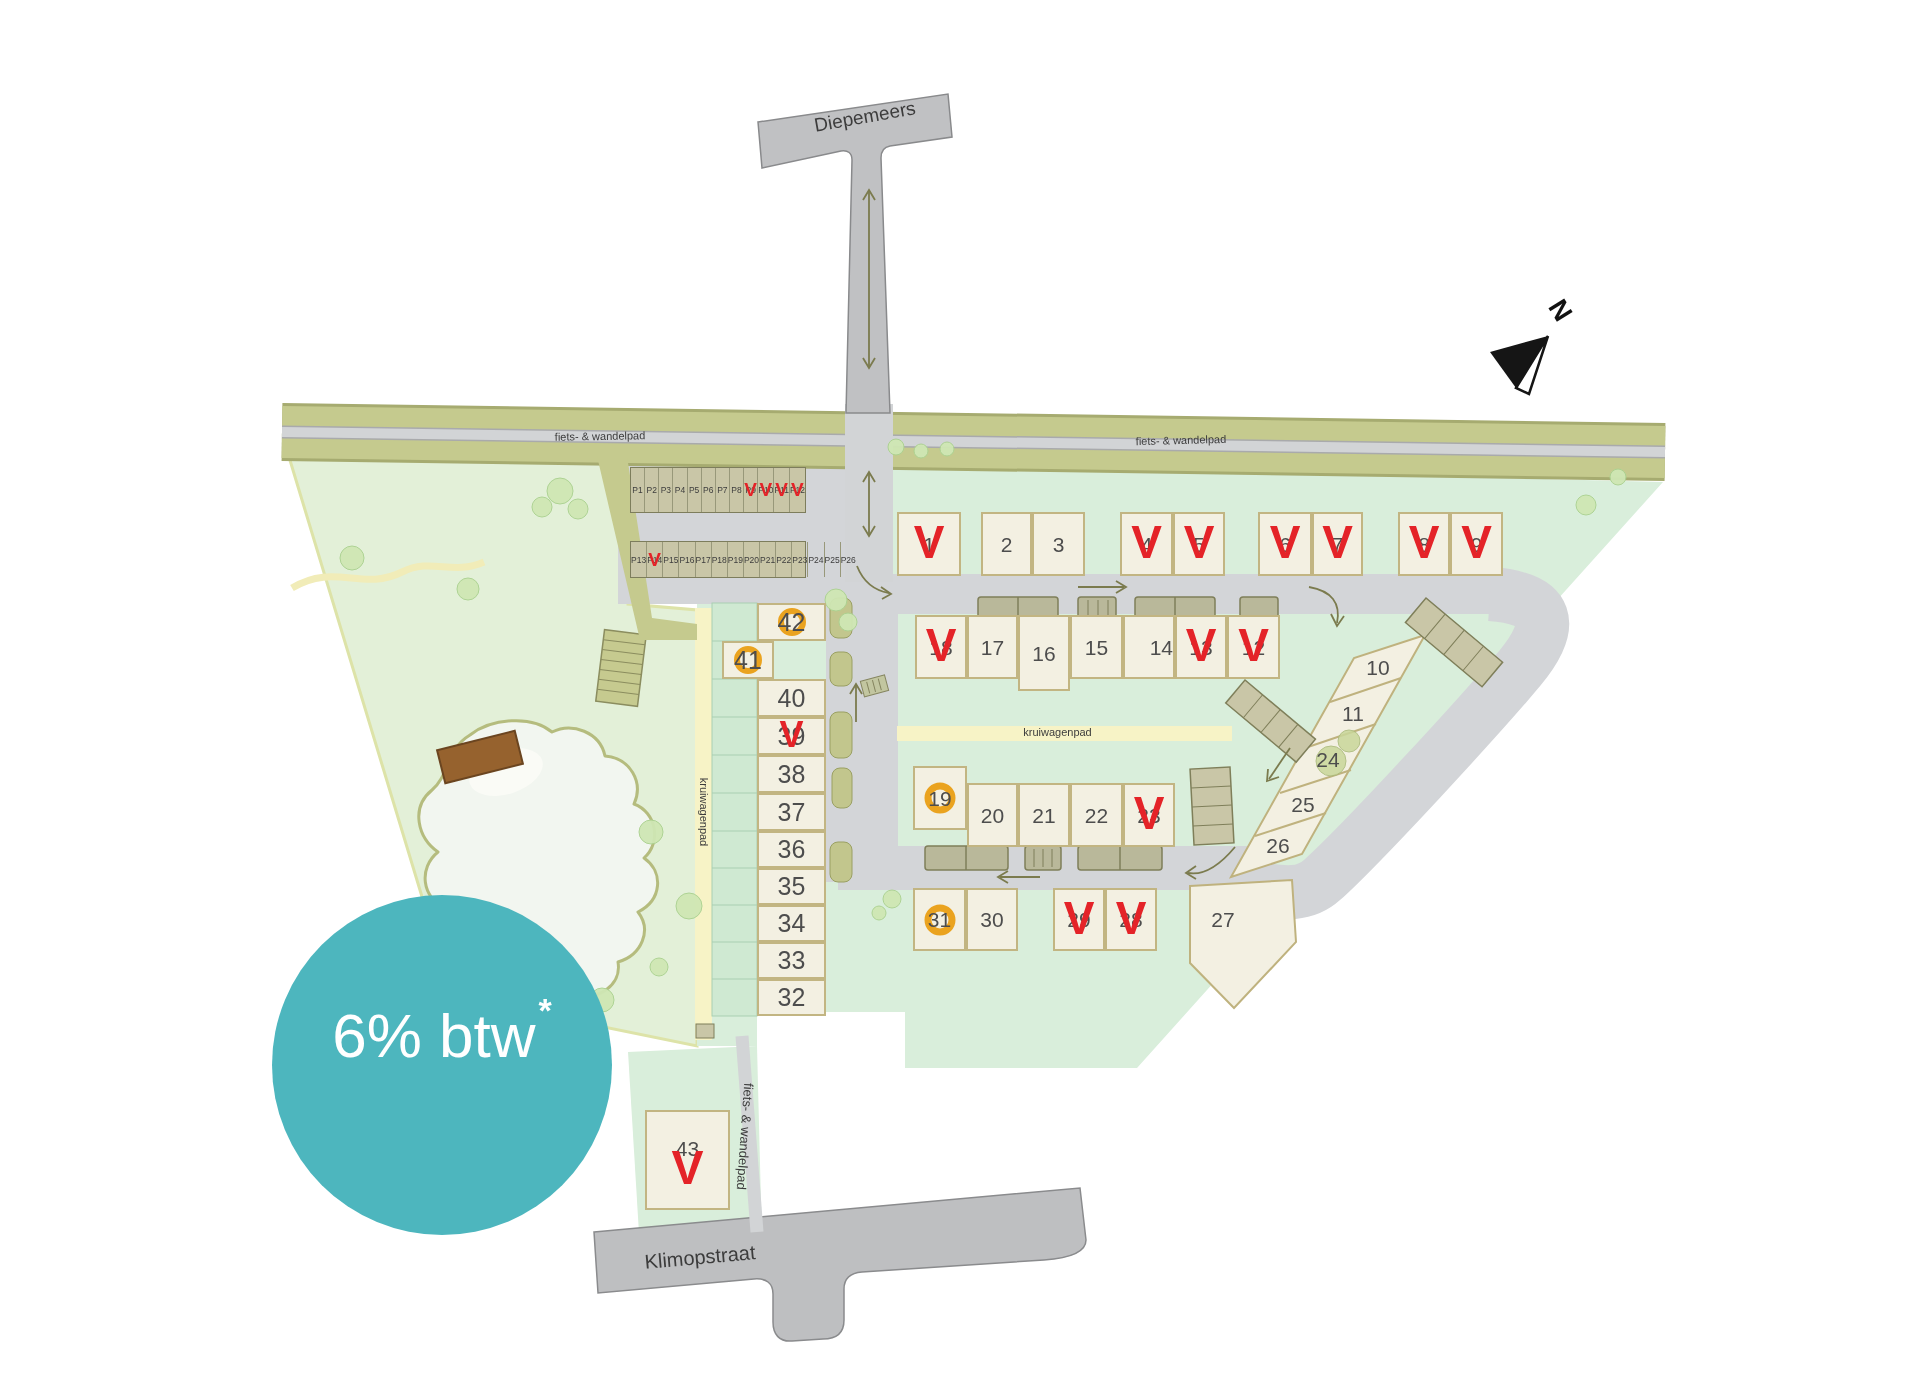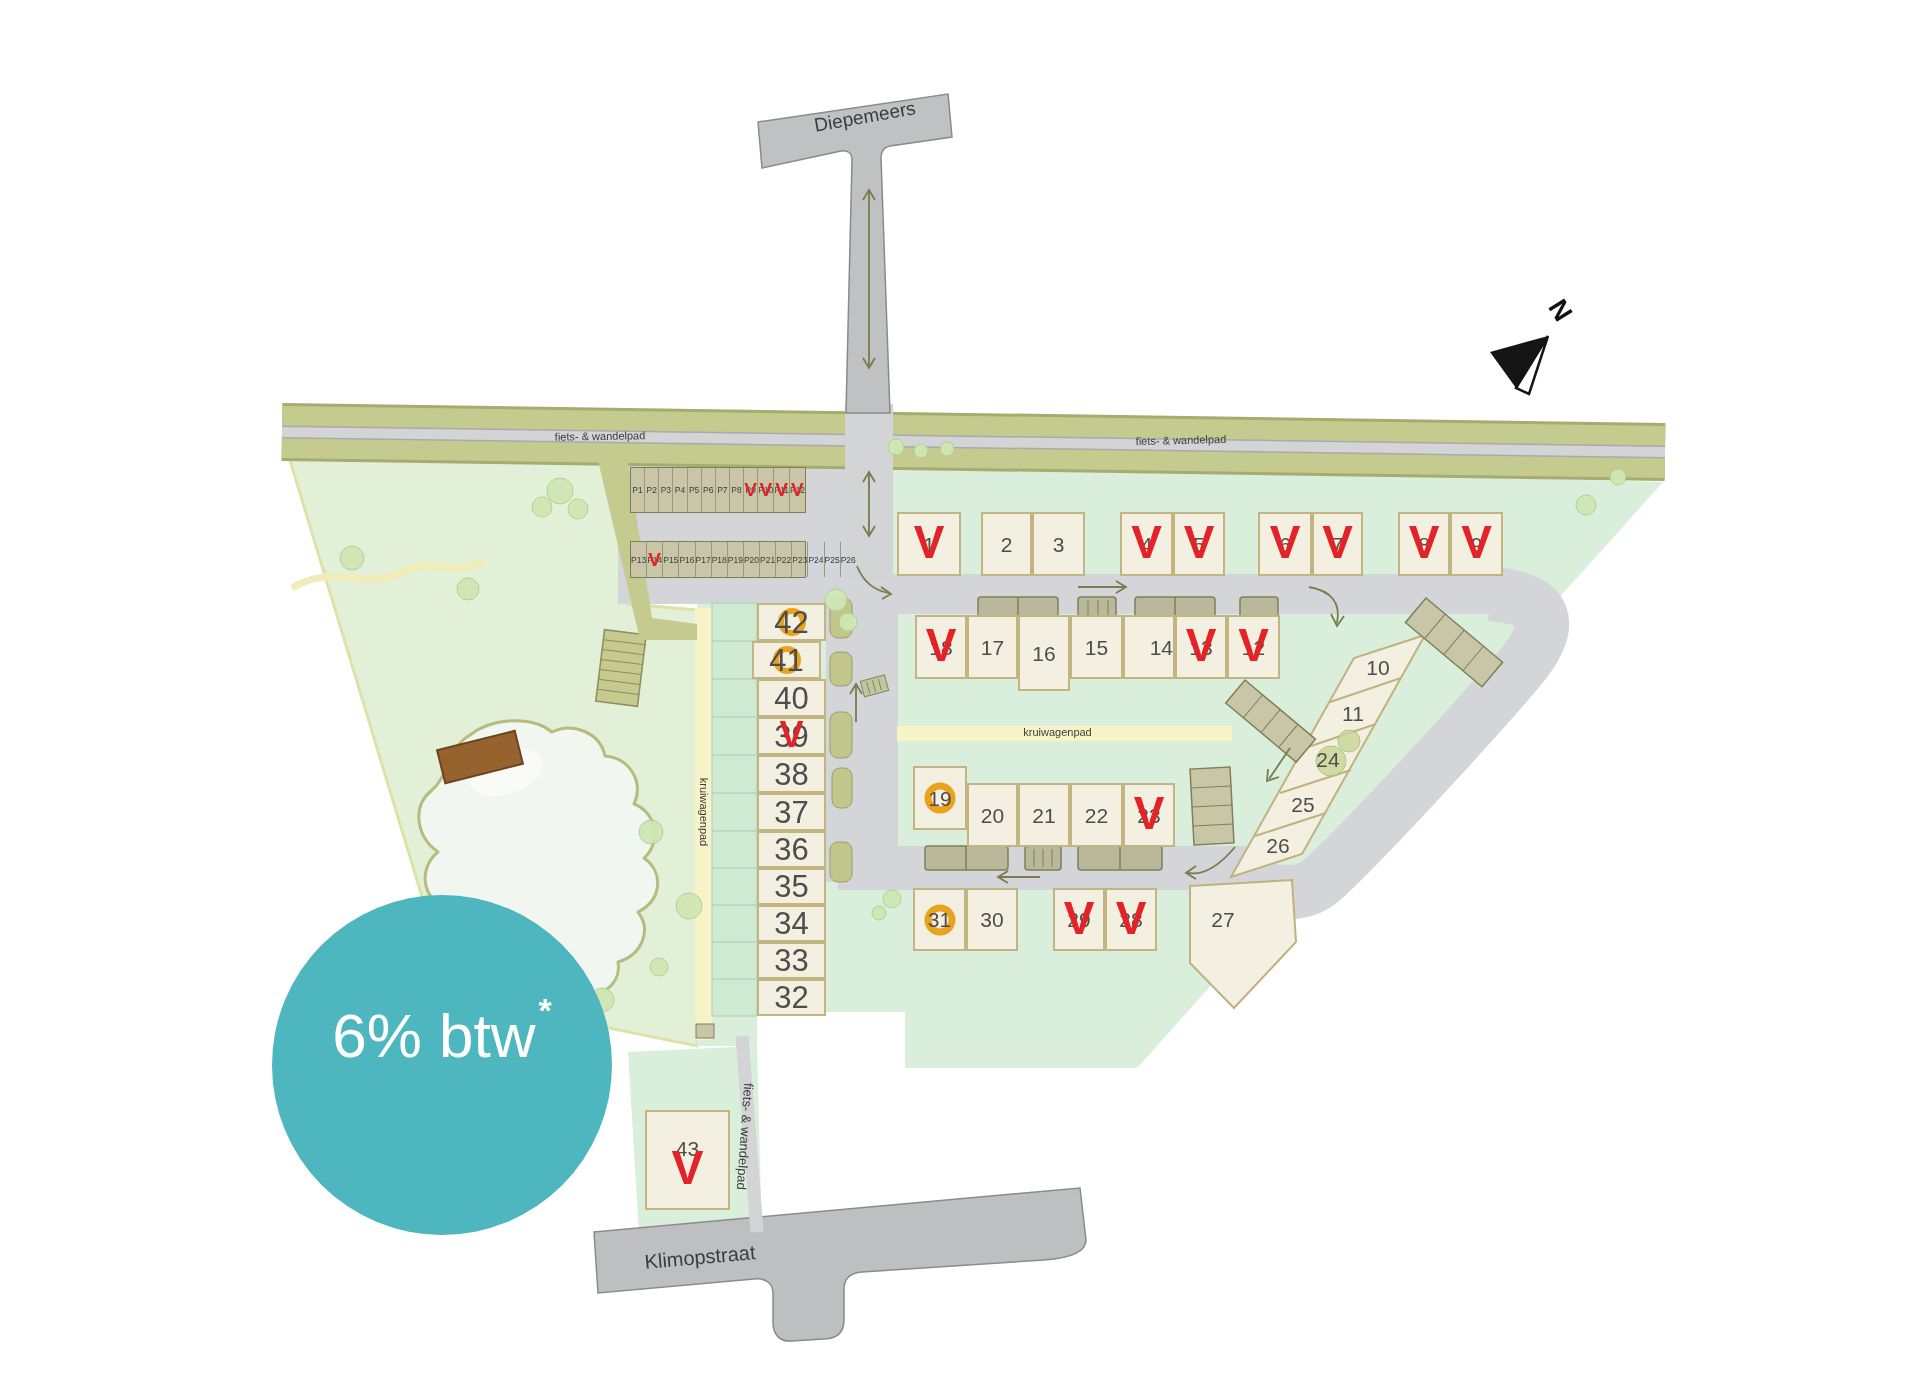--- a/index.html
+++ b/index.html
@@ -3,21 +3,21 @@
 <meta charset="utf-8">
 <style>
   html,body{margin:0;padding:0}
   body{width:1920px;height:1400px;position:relative;background:#fff;
        font-family:"Liberation Sans",sans-serif;overflow:hidden}
   #bg{position:absolute;left:0;top:0;z-index:0}
   #lots{position:absolute;inset:0;z-index:2}
   .lot{position:absolute;background:#f3f0e2;border:2px solid #c2b582;box-sizing:border-box;
        display:flex;align-items:center;justify-content:center}
   .lot .num{font-size:21px;color:#4d4d4d;position:relative;z-index:1;line-height:1}
-  .lot.col .num{font-size:31px}
+  .lot.col .num{font-size:25px}
   .lot.plain{background:transparent;border:none}
   .vmark{position:absolute;left:50%;top:50%;transform:translate(-50%,-54%);font-weight:800;
          font-size:46px;color:#e42328;z-index:2;line-height:1}
   .col .vmark{font-size:36px}
   .ring{position:absolute;left:50%;top:50%;transform:translate(-50%,-50%);width:31px;height:31px;
         border:7px solid #eaa31f;border-radius:50%;box-sizing:border-box;z-index:0}
   .col .ring{width:28px;height:28px;border-width:6px}
   .lot.tall{flex-direction:column;justify-content:flex-start;padding-top:26px}
   .lot.tall .vmark{top:60%;font-size:48px}
   .pk{position:absolute;background:#c9c6a7;border:1.5px solid #7d7d5c;box-sizing:border-box;
@@ -307,21 +307,21 @@
       <span class="num">28</span>
       <span class="vmark">V</span>
     </div>
     <div class="lot plain" style="left: 1192px; top: 896px; width: 62px; height: 46px;">
       <span class="num">27</span>
     </div>
     <div class="lot col" style="left: 757px; top: 603px; width: 69px; height: 38px;">
       <span class="ring"></span>
       <span class="num">42</span>
     </div>
-    <div class="lot col" style="left: 752px; top: 641px; width: 69px; height: 38px;">
+    <div class="lot col" style="left: 722px; top: 641px; width: 52px; height: 38px;">
       <span class="ring"></span>
       <span class="num">41</span>
     </div>
     <div class="lot col" style="left: 757px; top: 679px; width: 69px; height: 38px;">
       <span class="num">40</span>
     </div>
     <div class="lot col" style="left: 757px; top: 717px; width: 69px; height: 38px;">
       <span class="num">39</span>
       <span class="vmark">V</span>
     </div>

